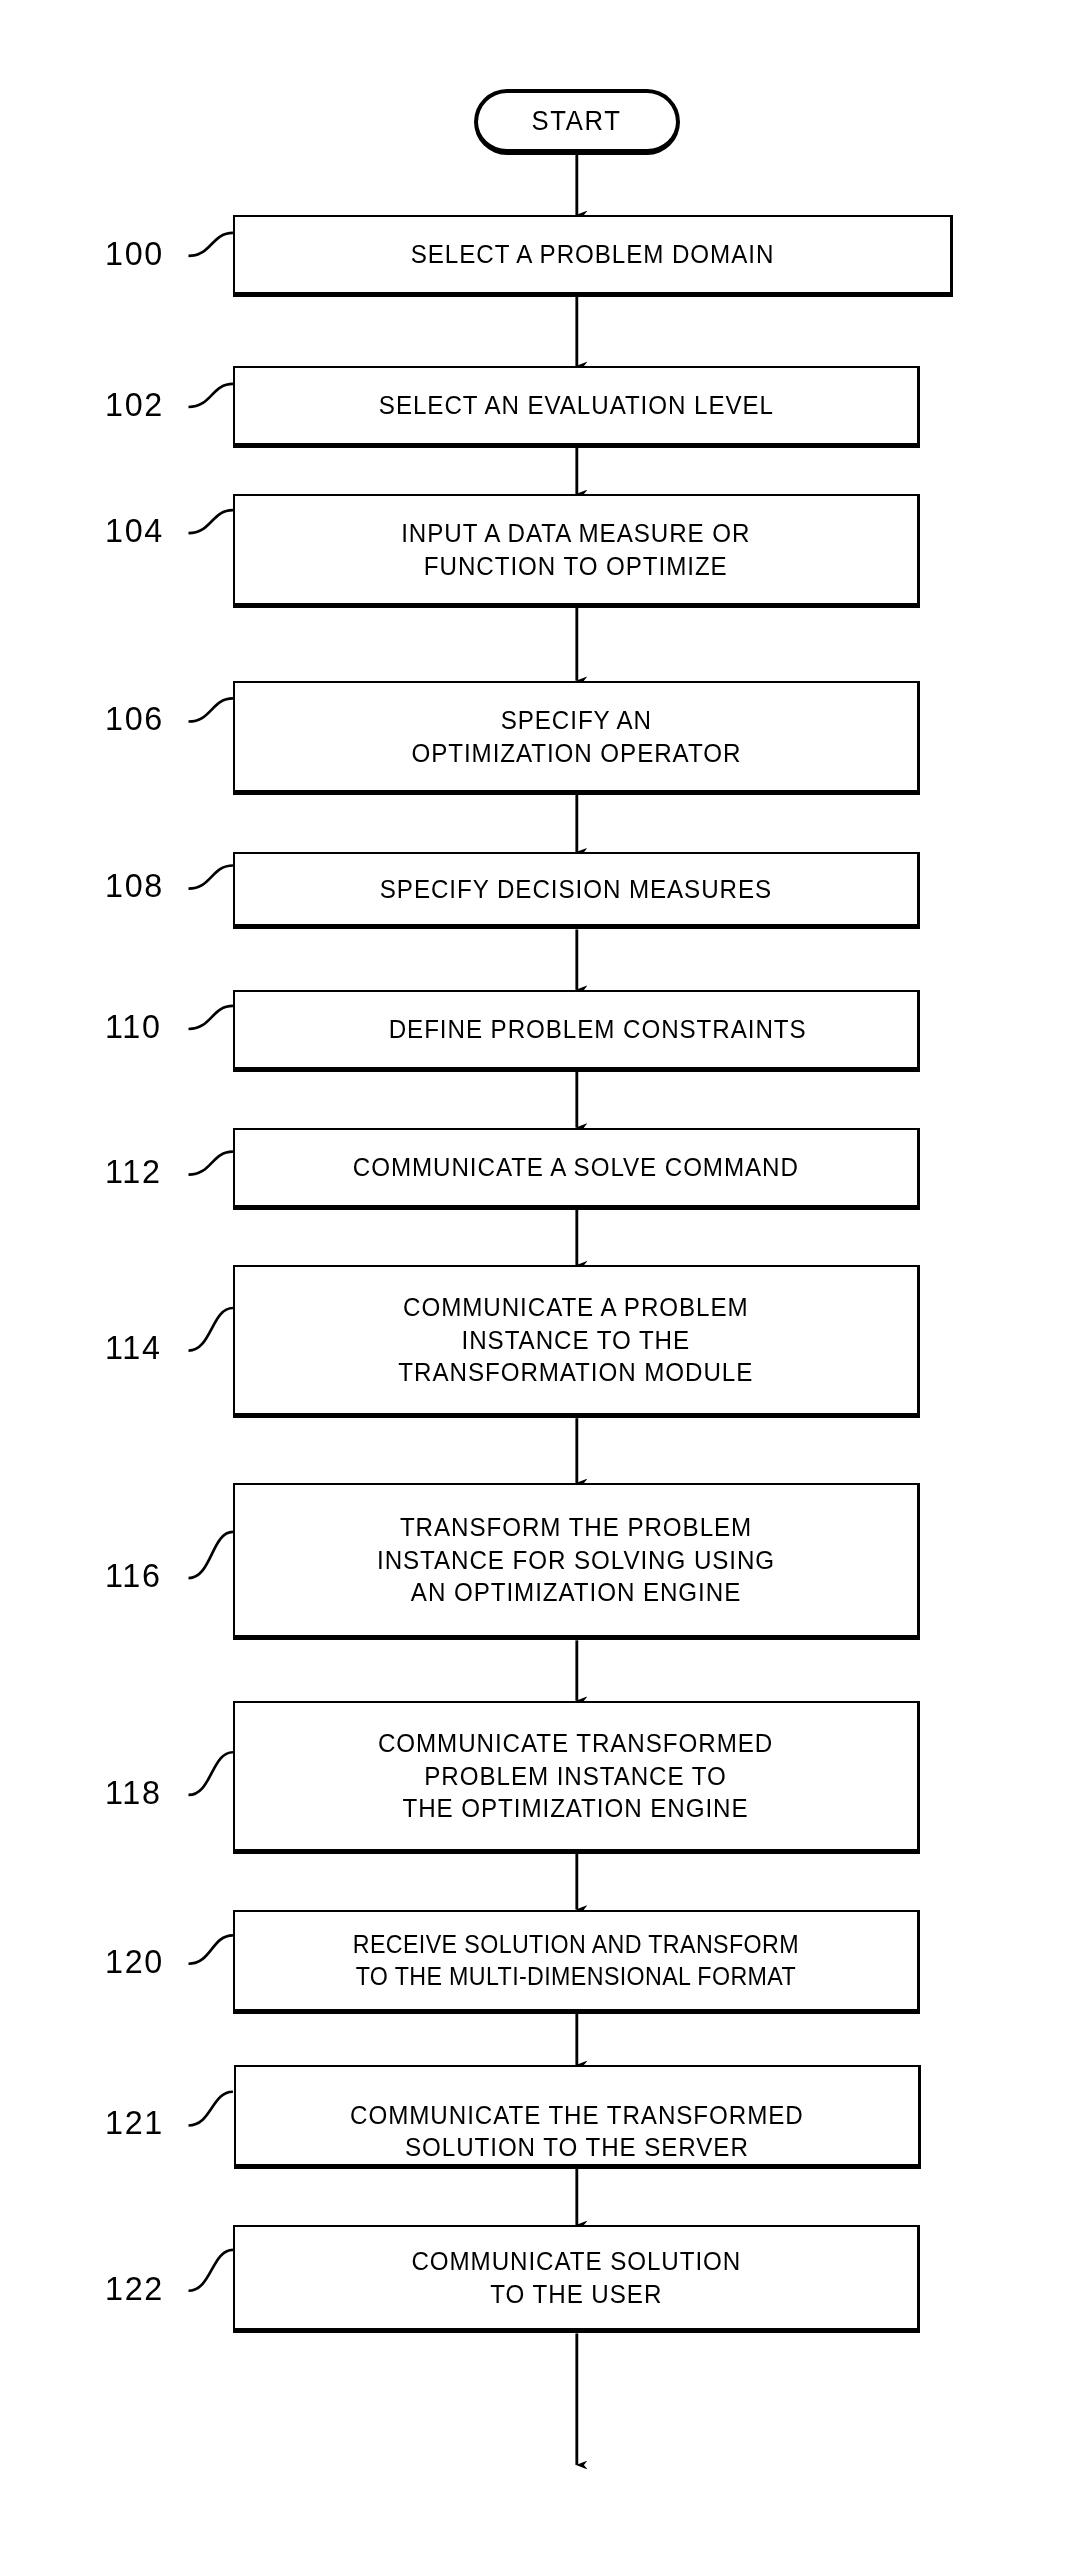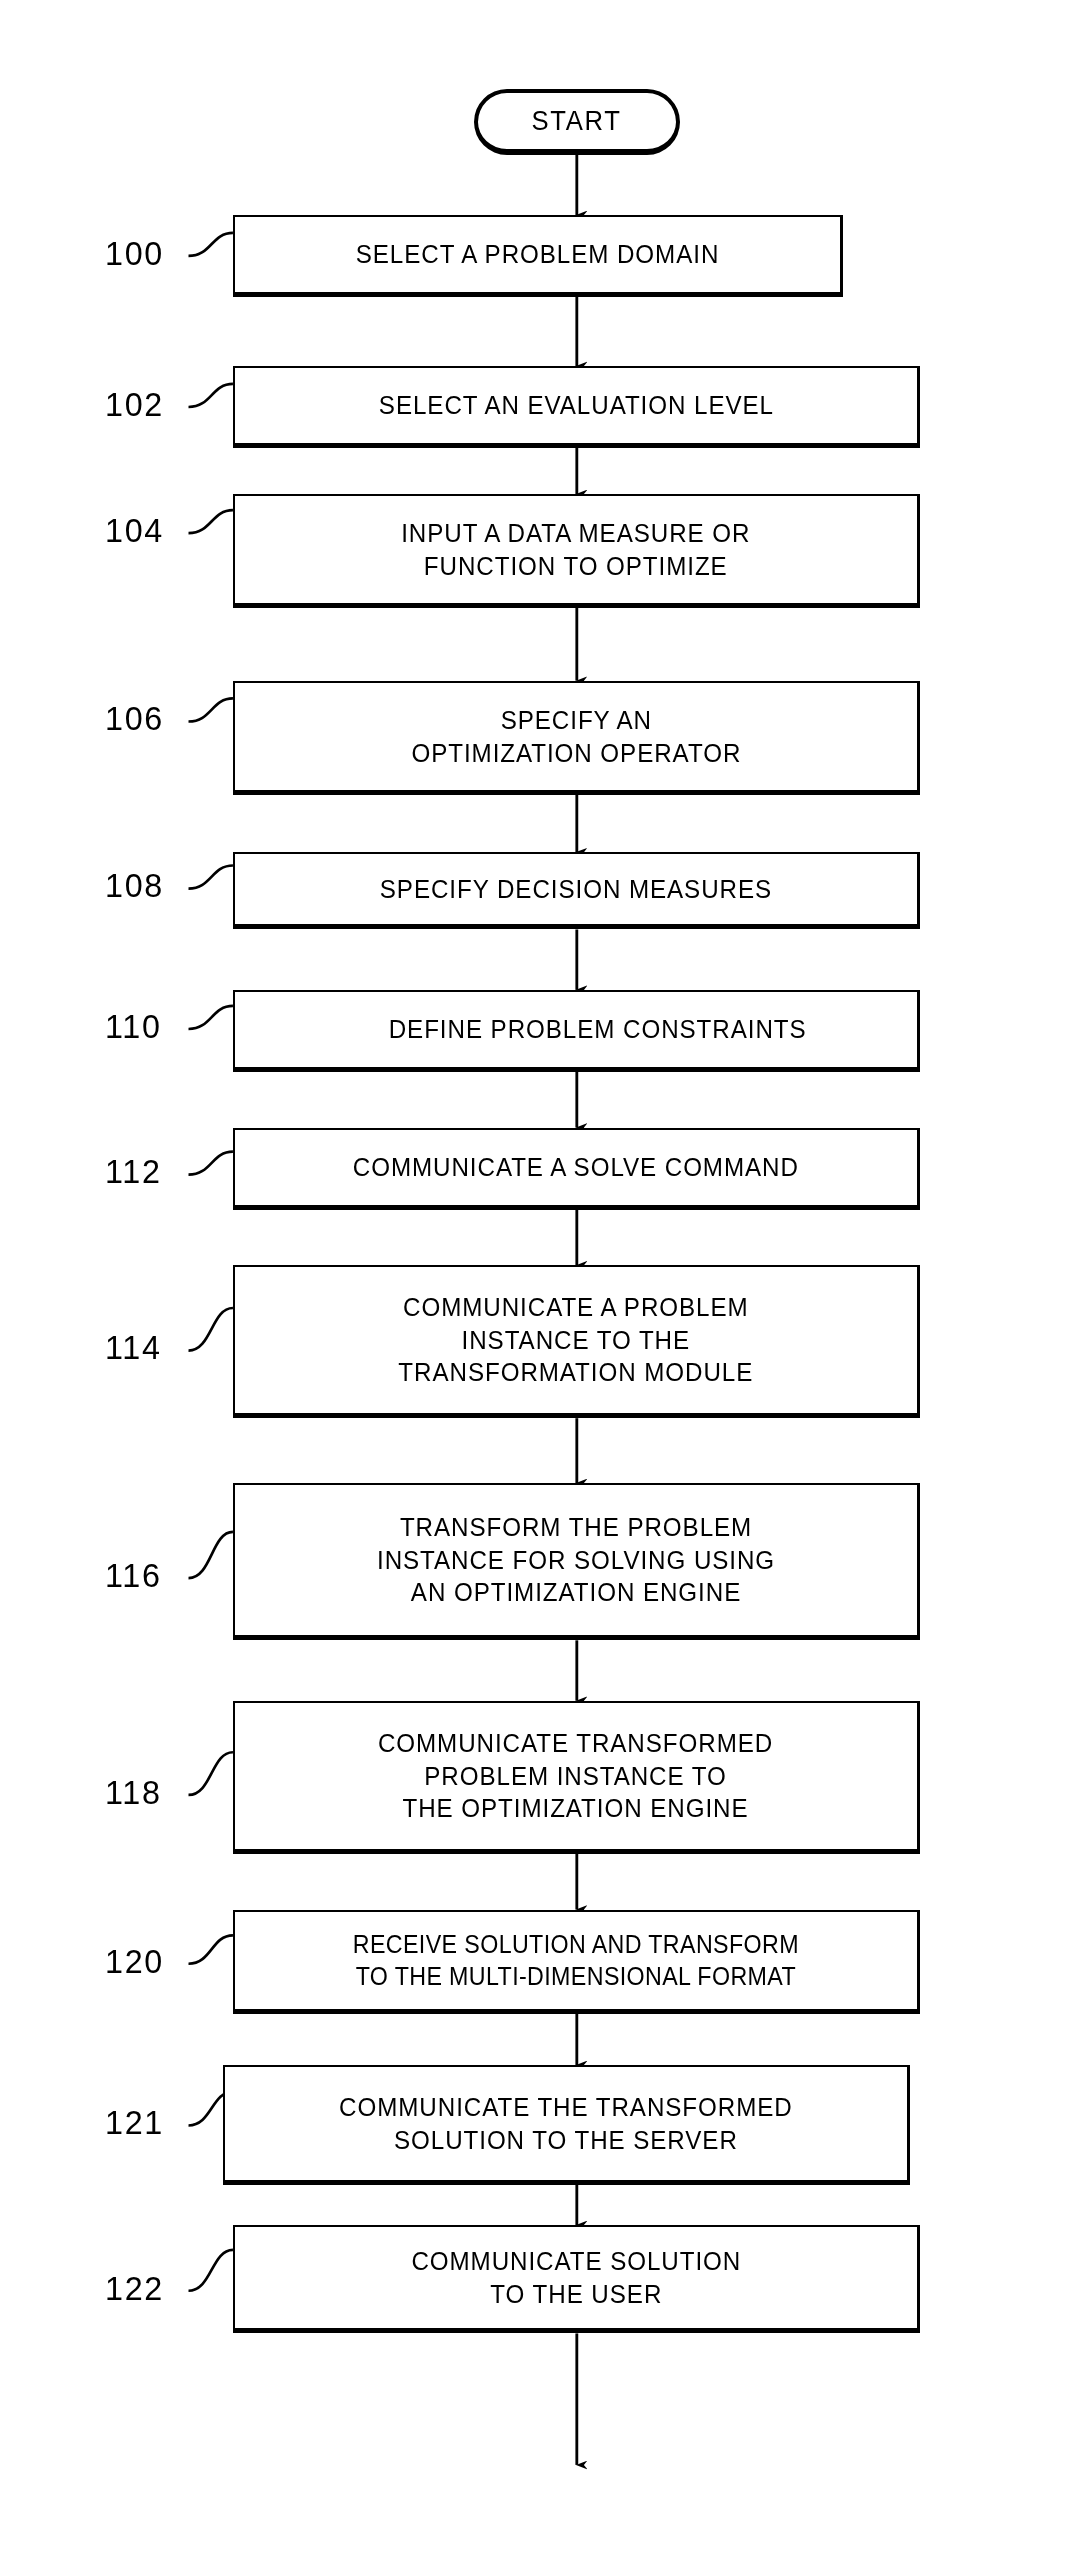--- a/index.html
+++ b/index.html
@@ -98,21 +98,21 @@
       <path d="M212,2392 C238,2392 238,2354 262,2354"></path>
       <path d="M212,2578 C238,2578 238,2532 262,2532"></path>
     </g>
   </svg>
 
   <div class="node terminator" style="left:474px;top:89px;width:206px;height:66px;">
     <span class="term-label">START</span>
   </div>
 
   <div class="refnum" style="left:105px;top:234px;">100</div>
-  <div class="node process" style="left:233px;top:215px;width:610px;height:82px;">
+  <div class="node process" style="left:233px;top:215px;width:720px;height:82px;">
     <span class="node-label">SELECT A PROBLEM DOMAIN</span>
   </div>
 
   <div class="refnum" style="left:105px;top:385px;">102</div>
   <div class="node process" style="left:233px;top:366px;width:687px;height:82px;text-align:right;">
     <span class="node-label">SELECT AN EVALUATION LEVEL</span>
   </div>
 
   <div class="refnum" style="left:105px;top:511px;">104</div>
   <div class="node process" style="left:233px;top:494px;width:687px;height:114px;">
@@ -162,21 +162,21 @@
 THE OPTIMIZATION ENGINE</span>
   </div>
 
   <div class="refnum" style="left:105px;top:1942px;">120</div>
   <div class="node process" style="left:233px;top:1910px;width:687px;height:104px;">
     <span class="node-label" style="font-size:25px;letter-spacing:0.4px;">RECEIVE SOLUTION AND TRANSFORM
 TO THE MULTI-DIMENSIONAL FORMAT</span>
   </div>
 
   <div class="refnum" style="left:105px;top:2103px;">121</div>
-  <div class="node process" style="left:223px;top:2065px;width:687px;height:120px;">
+  <div class="node process" style="left:234px;top:2065px;width:687px;height:104px;align-items:flex-end;">
     <span class="node-label">COMMUNICATE THE TRANSFORMED
 SOLUTION TO THE SERVER</span>
   </div>
 
   <div class="refnum" style="left:105px;top:2269px;">122</div>
   <div class="node process" style="left:233px;top:2225px;width:687px;height:108px;">
     <span class="node-label">COMMUNICATE SOLUTION
 TO THE USER</span>
   </div>
 

